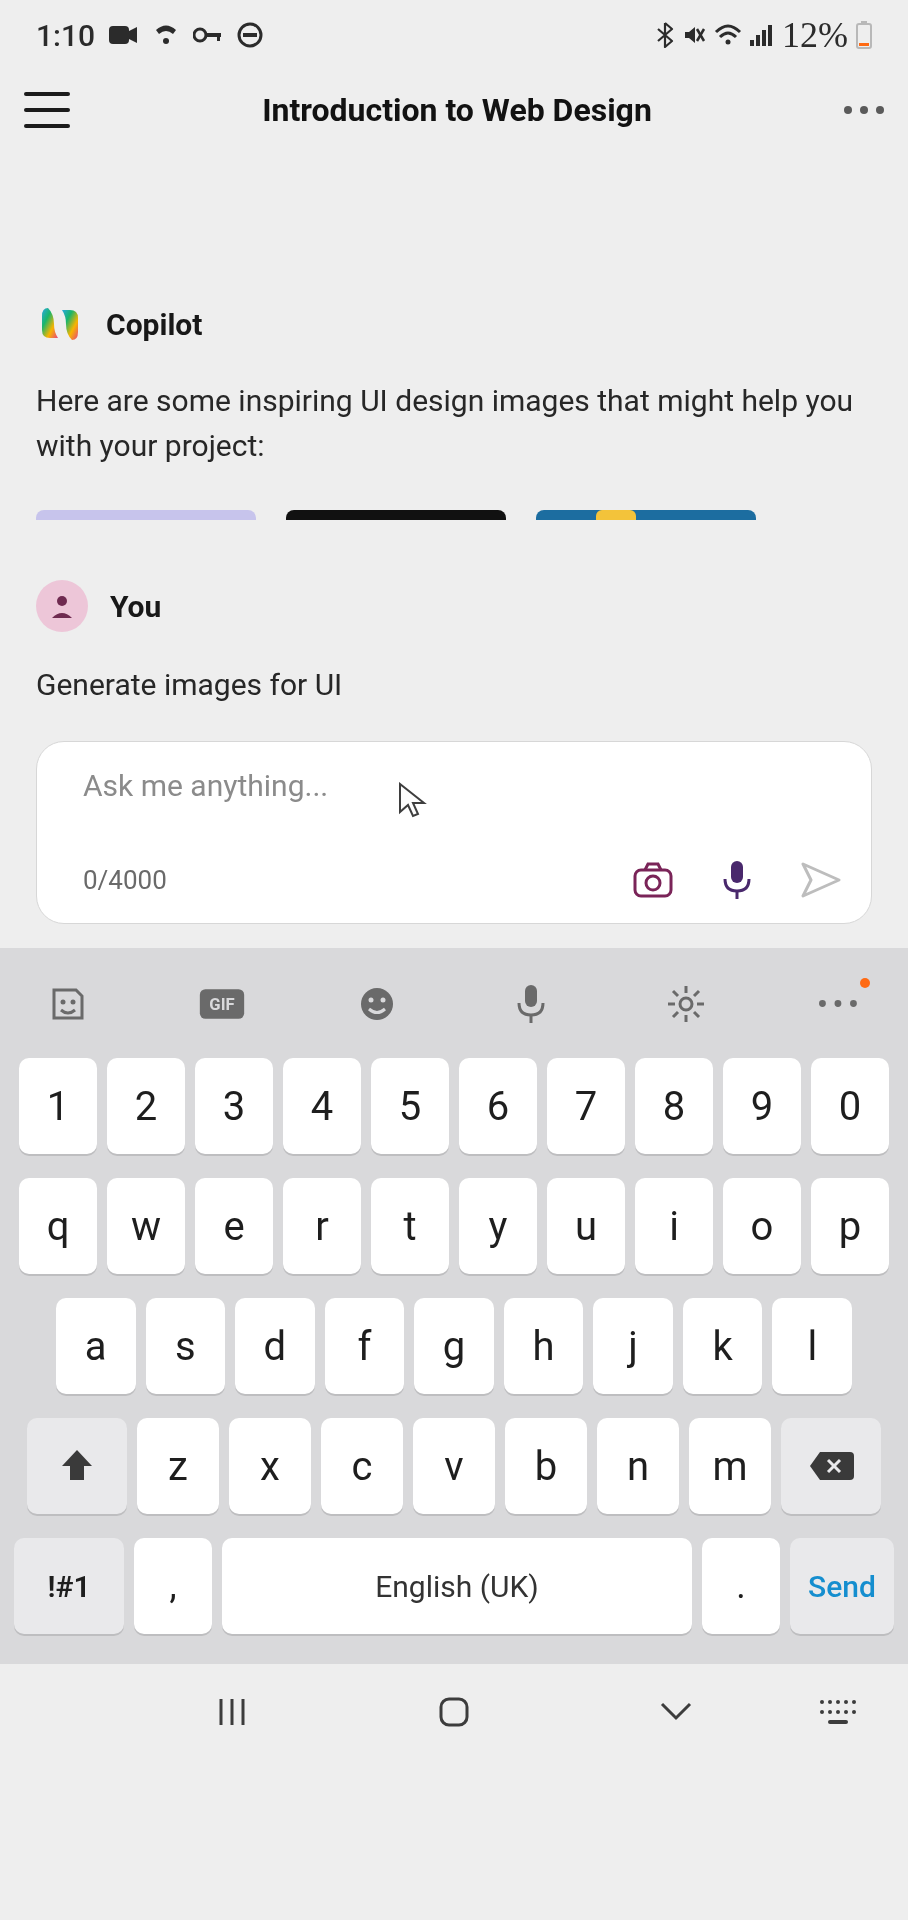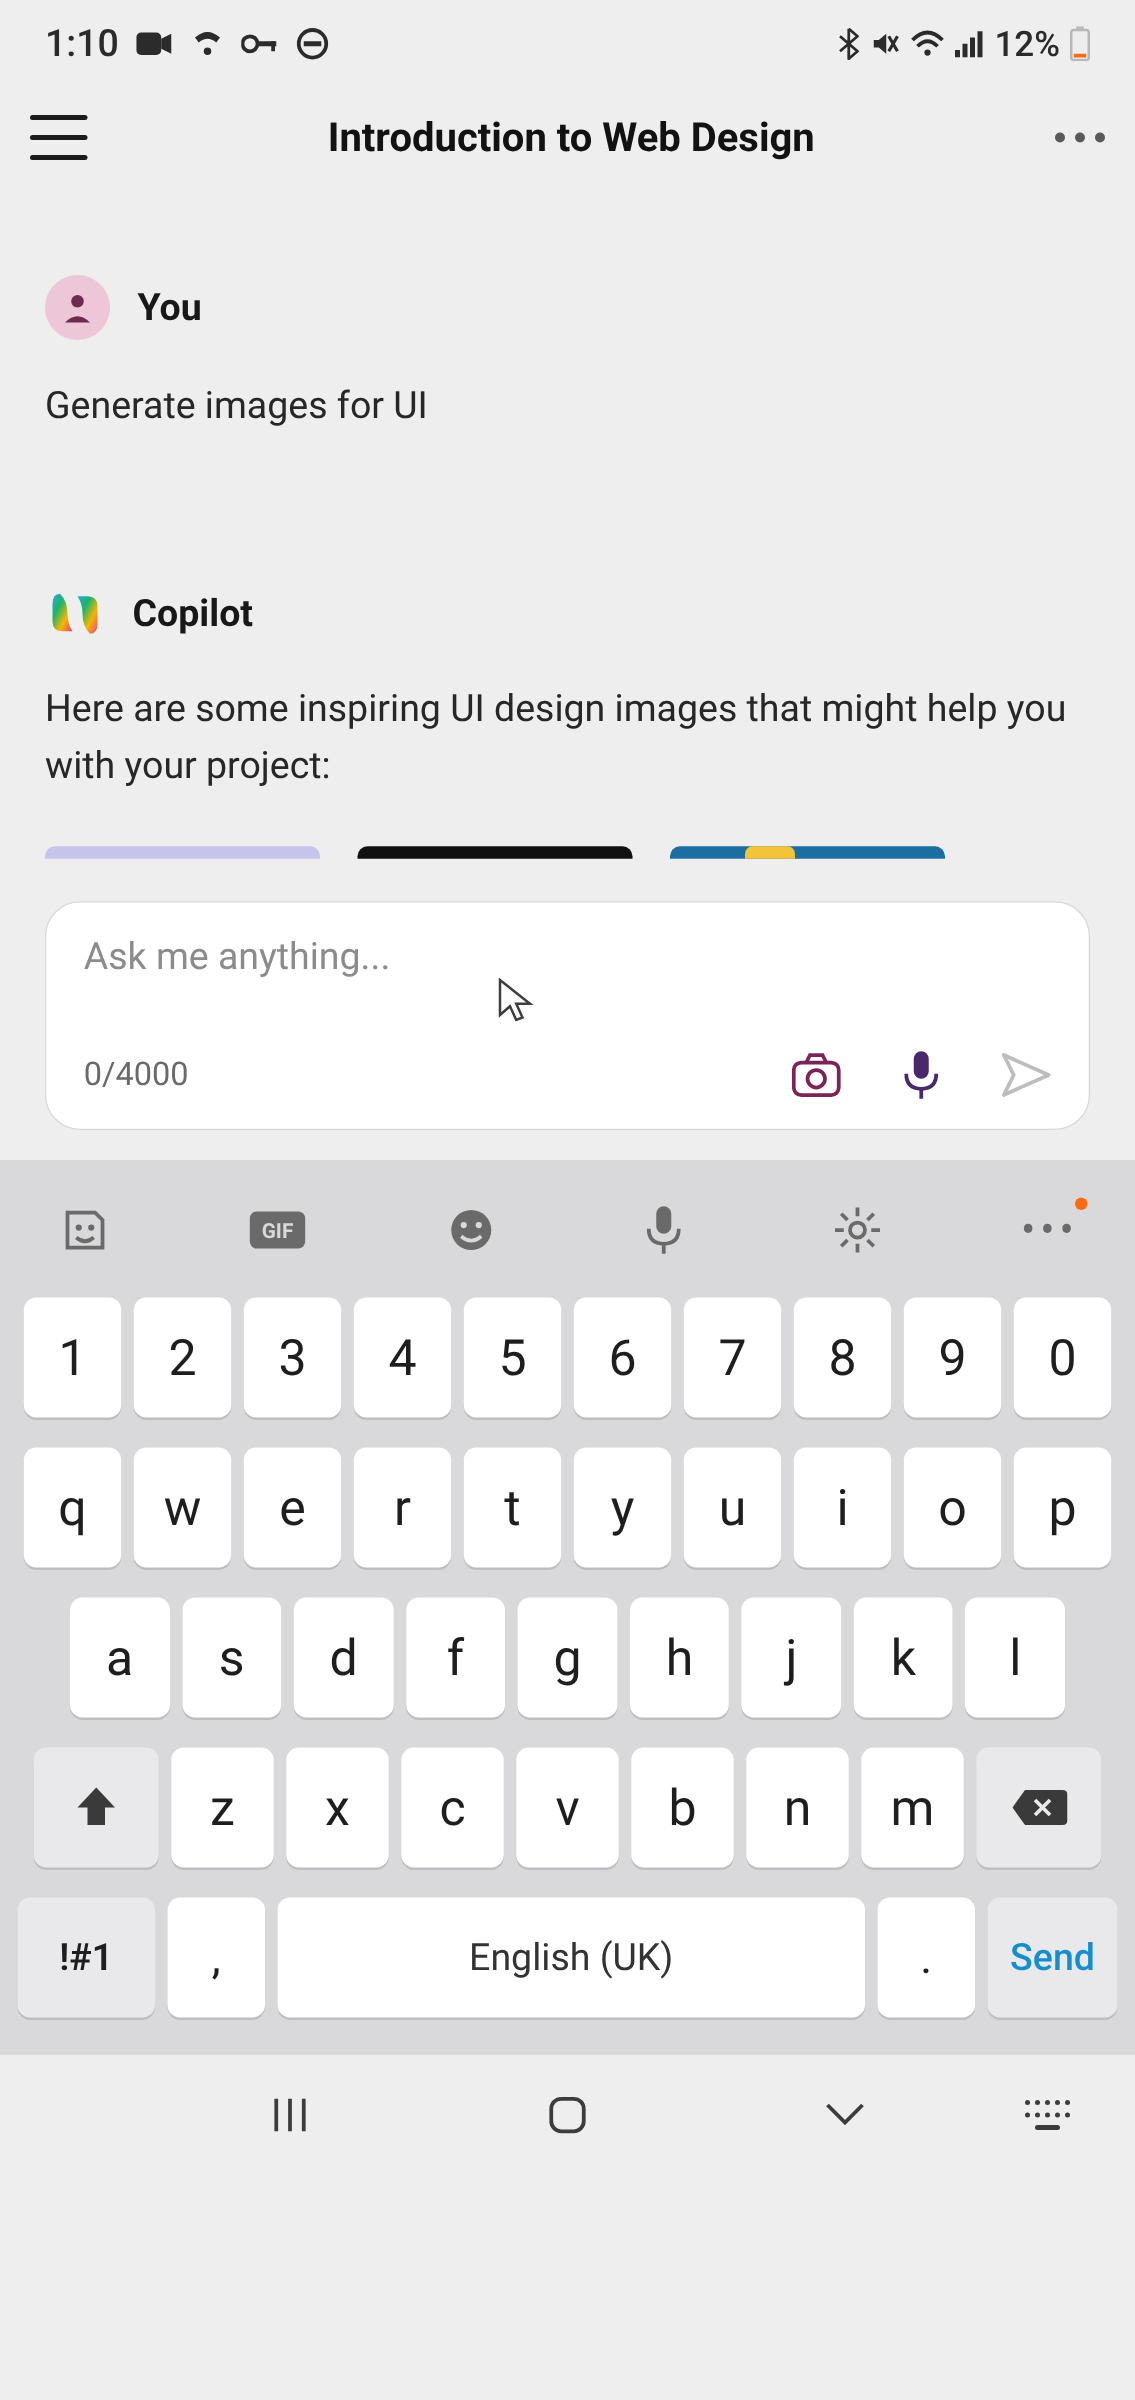--- a/index.html
+++ b/index.html
@@ -28,21 +28,21 @@
     .avatar-copilot { width:48px; height:48px; border-radius:12px; display:flex; align-items:center; justify-content:center; }
     .sender { font-size:30px; font-weight:700; color:#181818; }
     .msg-body { font-size:30px; color:#272727; line-height:1.5; }
 
     .thumbs { display:flex; gap:30px; margin-top:42px; }
     .thumb { width:220px; height:10px; border-radius:8px 8px 0 0; }
 
     .cursor { position:absolute; left:398px; top:632px; }
 
     
-    .input-wrap { margin:24px 36px 24px 36px; background:#fff; border:1px solid #d7d7d7; border-radius:28px; padding:26px 30px 22px 30px; }
+    .input-wrap { margin:24px 36px 24px 36px; background:#fff; border:1px solid #d7d7d7; border-radius:28px; padding:26px 30px 22px 46px; }
     .input-placeholder { font-size:30px; color:#8b8b8b; }
     .input-bottom { margin-top:56px; display:flex; align-items:center; justify-content:space-between; }
     .counter { font-size:26px; color:#6a6a6a; }
     .input-icons { display:flex; align-items:center; gap:48px; }
 
     
     .keyboard { background:#d9d9db; padding:20px 14px 30px; }
     .k-toolbar { display:flex; align-items:center; justify-content:space-between; padding:12px 30px 30px; }
     .ktb { width:48px; height:48px; display:flex; align-items:center; justify-content:center; color:#6a6a6a; position:relative; }
     .ktb .dot-badge { position:absolute; top:-2px; right:-6px; width:10px; height:10px; border-radius:50%; background:#ff6a13; }
@@ -124,21 +124,21 @@
         </svg>
     </span>
     <span class="sb-icon">
       <svg width="24" height="22" viewBox="0 0 24 22">
           <rect x="0" y="16" width="4" height="6" fill="#2b2b2b"></rect>
           <rect x="6" y="11" width="4" height="11" fill="#2b2b2b"></rect>
           <rect x="12" y="6" width="4" height="16" fill="#2b2b2b"></rect>
           <rect x="18" y="1" width="4" height="21" fill="#2b2b2b"></rect>
         </svg>
     </span>
-    <span style="font-size:28px;">12%</span>
+    <span style="font-size:36px;font-family:Liberation Serif, serif;">12%</span>
     <span class="sb-icon">
       <svg width="16" height="28" viewBox="0 0 16 28">
           <rect x="5" y="0" width="6" height="3" fill="#b8b8b8"></rect>
           <rect x="1" y="3" width="14" height="24" rx="2" fill="none" stroke="#b8b8b8" stroke-width="2"></rect>
           <rect x="3" y="22" width="10" height="3" fill="#ff6a13"></rect>
         </svg>
     </span>
   </div>
 </div>
 
@@ -150,33 +150,20 @@
   </div>
   <div class="app-title">Introduction to Web Design</div>
   <div class="dots-h">
     <span></span>
       <span></span>
       <span></span>
   </div>
 </div>
 
 <div class="chat" style="position:relative;">
-
-  <div class="msg">
-    <div class="msg-head">
-      <div class="avatar-you">
-        <svg width="28" height="28" viewBox="0 0 28 28">
-            <circle cx="14" cy="9" r="5" fill="#6f2a50"></circle>
-            <path d="M4 26 Q14 16 24 26 Z" fill="#6f2a50"></path>
-          </svg>
-      </div>
-      <div class="sender">You</div>
-    </div>
-    <div class="msg-body">Generate images for UI</div>
-  </div>
 
   <div class="msg" style="margin-top:120px;">
     <div class="msg-head">
       <div class="avatar-copilot">
         <svg width="44" height="44" viewBox="0 0 44 44">
           <defs>
             <linearGradient id="g1" x1="0" y1="0" x2="1" y2="1">
               <stop offset="0" stop-color="#2aa8e0"></stop>
                 <stop offset=".33" stop-color="#19b56b"></stop>
                 <stop offset=".66" stop-color="#f7b500"></stop>
@@ -191,20 +178,33 @@
     </div>
     <div class="msg-body">Here are some inspiring UI design images that might help you with your project:</div>
 
     <div class="thumbs">
       <div class="thumb" id="thumb0" style="background: rgb(199, 196, 236);"></div>
       <div class="thumb" id="thumb1" style="background: rgb(17, 17, 17);"></div>
       <div class="thumb" id="thumb2" style="position: relative; background: rgb(28, 109, 160);">
           <div style="position: absolute; left: 60px; top: 0px; width: 40px; height: 10px; border-radius: 6px 6px 0px 0px; background: rgb(243, 195, 58);" id="thumb2accent"></div>
         </div>
     </div>
+  </div>
+
+  <div class="msg">
+    <div class="msg-head">
+      <div class="avatar-you">
+        <svg width="28" height="28" viewBox="0 0 28 28">
+            <circle cx="14" cy="9" r="5" fill="#6f2a50"></circle>
+            <path d="M4 26 Q14 16 24 26 Z" fill="#6f2a50"></path>
+          </svg>
+      </div>
+      <div class="sender">You</div>
+    </div>
+    <div class="msg-body">Generate images for UI</div>
   </div>
 
   <div class="cursor">
     <svg width="30" height="36" viewBox="0 0 30 36">
         <path d="M2 2 L2 30 L10 23 L15 34 L20 32 L15 21 L26 21 Z" fill="#fdfdfd" stroke="#3e3e3e" stroke-width="2"></path>
       </svg>
   </div>
 </div>
 
 <div class="input-wrap">

